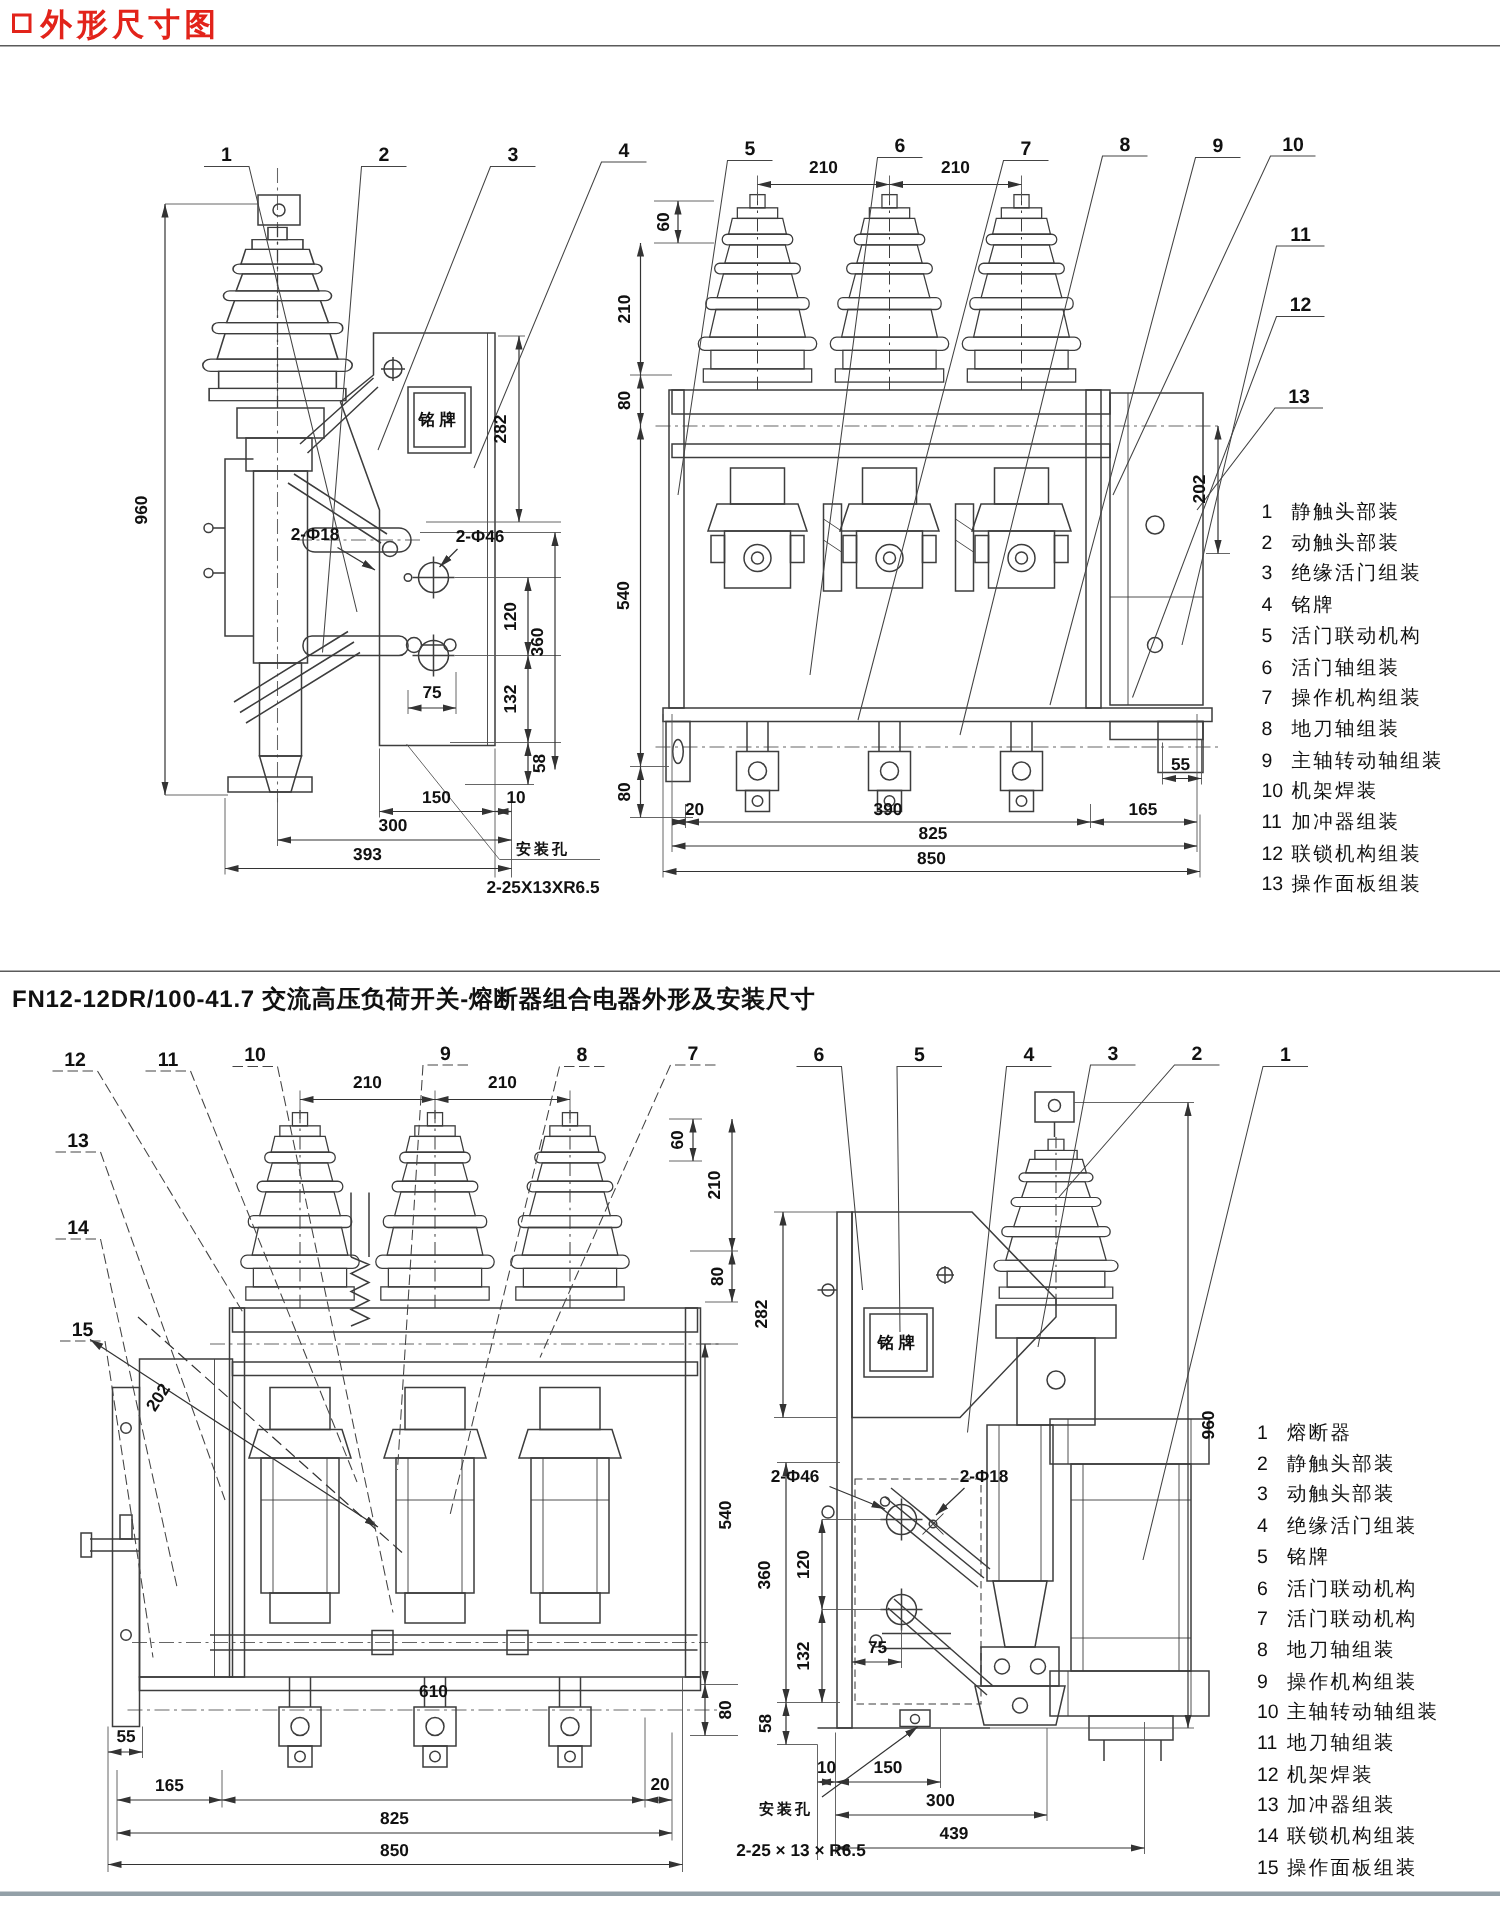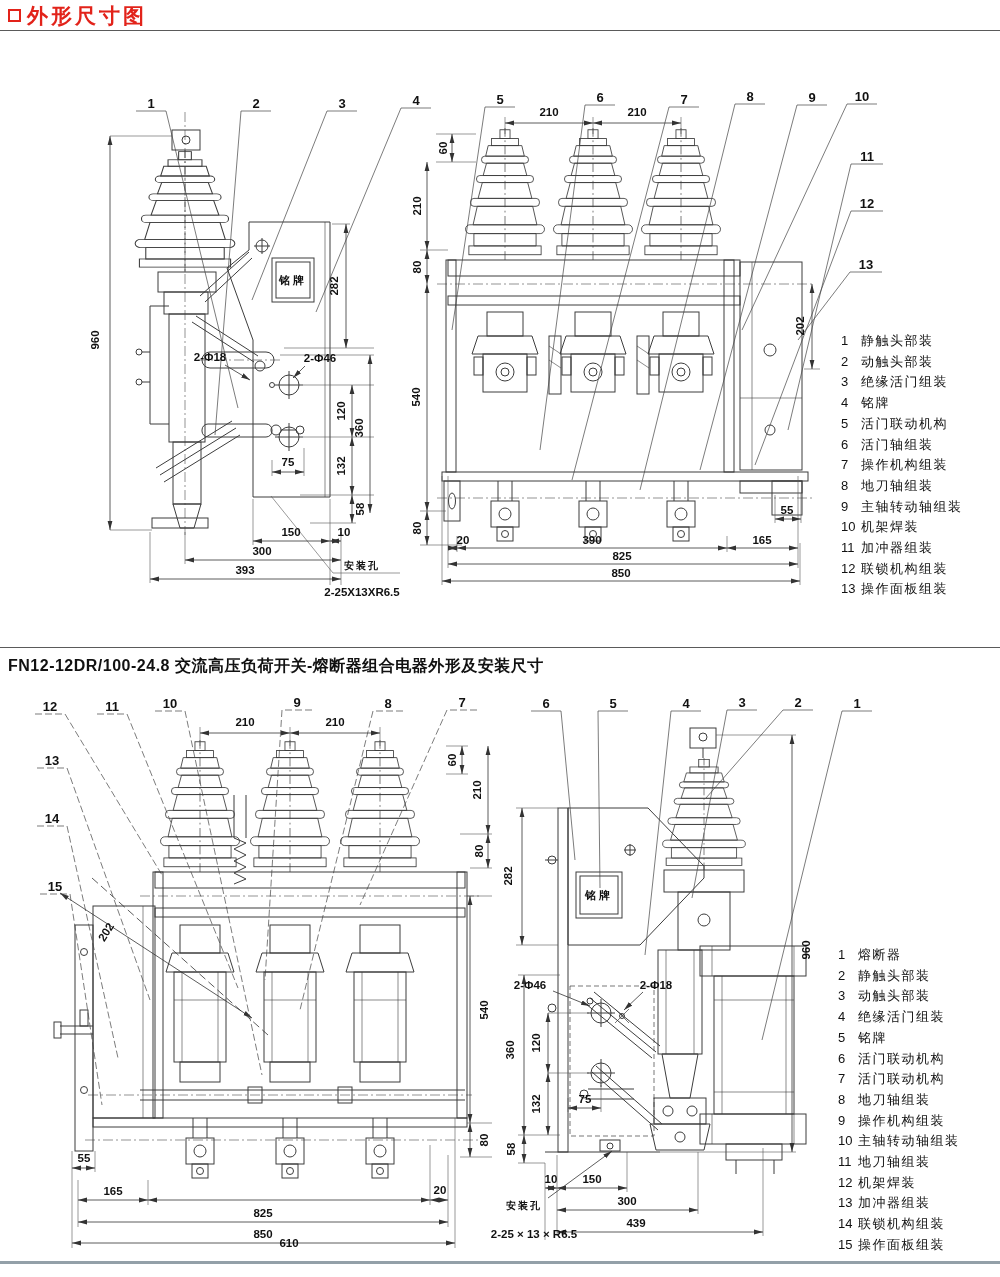--- a/index.html
+++ b/index.html
@@ -31,21 +31,21 @@
 </style>
 </head>
 <body>
 
 <div class="page">
 
   <div class="red-sq"></div>
   <div class="page-title">外形尺寸图</div>
   <div class="hdr-rule"></div>
   <div class="sec-rule"></div>
-  <div class="sec-heading" id="s2-heading">FN12-12DR/100-24.8 交流高压负荷开关-熔断器组合电器外形及安装尺寸</div>
+  <div class="sec-heading" id="s2-heading">FN12-12DR/100-41.7 交流高压负荷开关-熔断器组合电器外形及安装尺寸</div>
   <div class="foot-rule"></div>
 
   <svg class="lines" width="1000" height="1277" viewBox="0 0 1000 1277">
     <defs>
       <marker id="arE" markerWidth="10" markerHeight="8" refX="9" refY="3" orient="auto" markerUnits="userSpaceOnUse">
         <path d="M0,0.6 L9,3 L0,5.4 Z" fill="#333"></path>
       </marker>
       <marker id="arS" markerWidth="10" markerHeight="8" refX="0" refY="3" orient="auto" markerUnits="userSpaceOnUse">
         <path d="M9,0.6 L0,3 L9,5.4 Z" fill="#333"></path>
       </marker>
@@ -433,21 +433,21 @@
   <span class="dim" style="left:245px;top:722px">210</span>
   <span class="dim" style="left:335px;top:722px">210</span>
   <span class="dim rot" style="left:452px;top:760px">60</span>
   <span class="dim rot" style="left:477px;top:790px">210</span>
   <span class="dim rot" style="left:479px;top:851px">80</span>
   <span class="dim rot" style="left:484px;top:1010px">540</span>
   <span class="dim rot" style="left:484px;top:1140px">80</span>
   <span class="dim rot55" style="left:106px;top:932px">202</span>
   <span class="dim" style="left:84px;top:1158px">55</span>
   <span class="dim" style="left:113px;top:1191px">165</span>
-  <span class="dim" style="left:289px;top:1243px">610</span>
+  <span class="dim" style="left:289px;top:1128px">610</span>
   <span class="dim" style="left:440px;top:1190px">20</span>
   <span class="dim" style="left:263px;top:1213px">825</span>
   <span class="dim" style="left:263px;top:1234px">850</span>
 
   <span class="dim rot" style="left:508px;top:876px">282</span>
   <span class="dim" style="left:530px;top:985px">2-Φ46</span>
   <span class="dim" style="left:656px;top:985px">2-Φ18</span>
   <span class="dim rot" style="left:510px;top:1050px">360</span>
   <span class="dim rot" style="left:536px;top:1043px">120</span>
   <span class="dim rot" style="left:536px;top:1104px">132</span>

